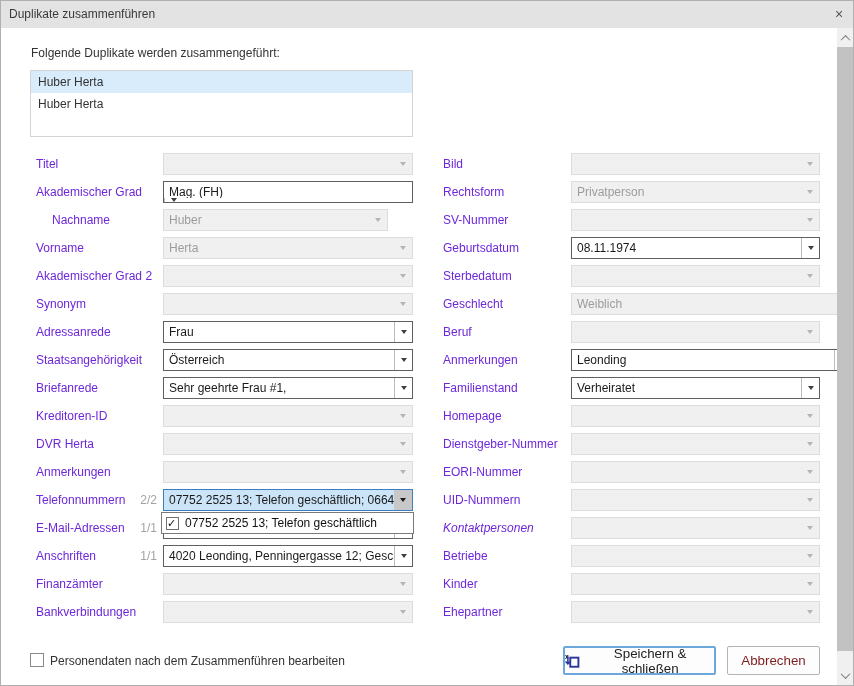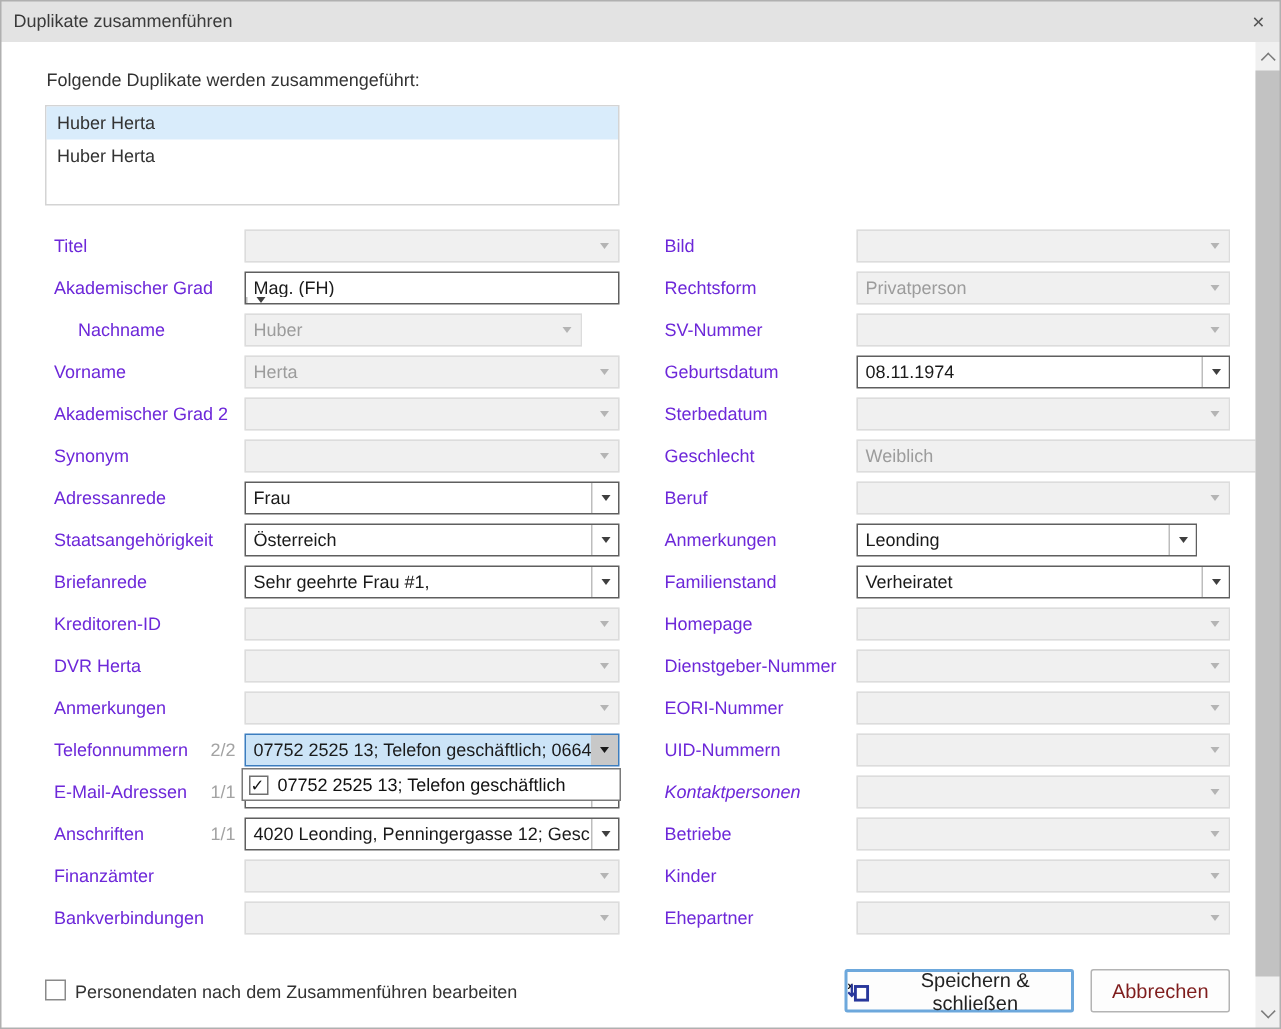--- a/index.html
+++ b/index.html
@@ -247,21 +247,21 @@
       </span>
     </div>
     <div class="flabel" style="left: 443px; top: 321px;">Beruf</div>
     <div class="combo disabled" style="left: 571px; top: 321px; width: 249px;">
       <span class="val"></span>
       <span class="btn">
         <i class="arr"></i>
       </span>
     </div>
     <div class="flabel" style="left: 443px; top: 349px;">Anmerkungen</div>
-    <div class="combo enabled" style="left: 571px; top: 349px; width: 227px;">
+    <div class="combo enabled" style="left: 571px; top: 349px; width: 282px;">
       <span class="val">Leonding</span>
       <span class="btn">
         <i class="arr"></i>
       </span>
     </div>
     <div class="flabel" style="left: 443px; top: 377px;">Familienstand</div>
     <div class="combo enabled" style="left: 571px; top: 377px; width: 249px;">
       <span class="val">Verheiratet</span>
       <span class="btn">
         <i class="arr"></i>

